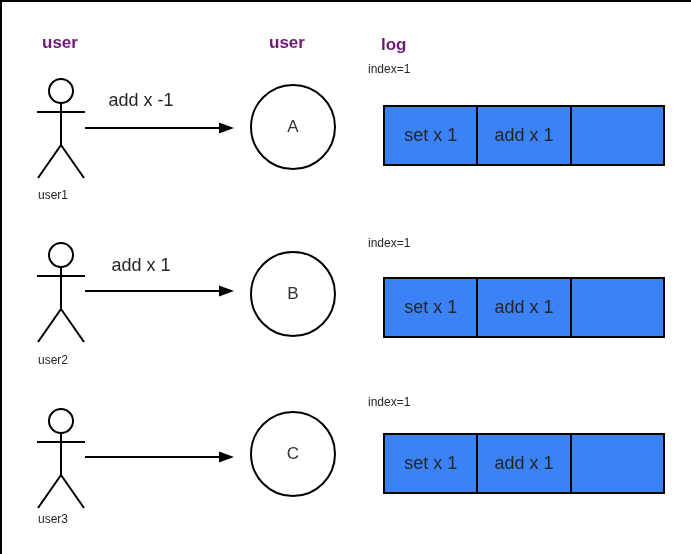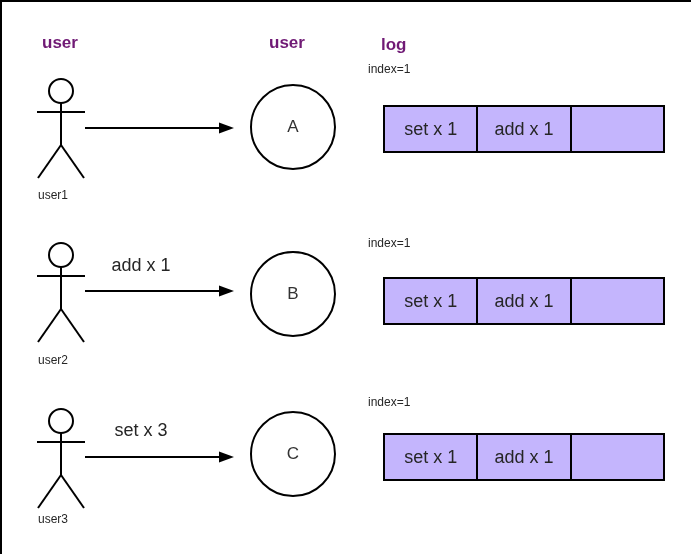--- a/index.html
+++ b/index.html
@@ -18,22 +18,22 @@
   .user-label{position:absolute;left:38px;top:var(--ulbl-top,126px);font-size:12px;white-space:nowrap;}
   .msg-label{position:absolute;left:66px;top:var(--msg-top,29px);width:150px;text-align:center;font-size:18px;white-space:nowrap;}
   .arrow{position:absolute;left:85px;top:var(--arrow-top,60px);}
   .node-circle{
     position:absolute;left:250px;top:var(--circ-top,22px);width:82px;height:82px;
     border:2px solid #000;border-radius:50%;background:#fff;
     display:flex;align-items:center;justify-content:center;font-size:17px;color:#333;
   }
   .index-label{position:absolute;left:368px;top:var(--idx-top,0px);font-size:12px;white-space:nowrap;}
   .log-table{
-    position:absolute;left:383px;top:var(--tbl-top,43px);width:282px;height:48px;
-    box-sizing:border-box;border:2px solid #000;display:flex;background:#c4b5fd;
+    position:absolute;left:383px;top:var(--tbl-top,43px);width:282px;height:61px;
+    box-sizing:border-box;border:2px solid #000;display:flex;background:#3b82f6;
   }
   .log-cell{
     flex:1;border-right:2px solid #000;display:flex;align-items:center;justify-content:center;
     font-size:18px;color:#262626;white-space:nowrap;
   }
   .log-cell:last-child{border-right:none;}
   svg{display:block;}
 </style>
 </head>
 <body>
@@ -47,20 +47,21 @@
 
 <div class="row" style="top:62px; --fig-top:16px; --ulbl-top:126px; --msg-top:28px; --arrow-top:60px; --circ-top:22px; --idx-top:0px; --tbl-top:43px;">
   <svg class="actor" width="50" height="101" viewBox="0 0 50 101" fill="none" stroke="#000" stroke-width="2">
     <circle cx="25" cy="13" r="12"></circle>
     <line x1="25" y1="25" x2="25" y2="67"></line>
     <line x1="1" y1="34" x2="49" y2="34"></line>
     <line x1="25" y1="67" x2="2" y2="100"></line>
     <line x1="25" y1="67" x2="48" y2="100"></line>
   </svg>
   <div class="user-label">user1</div>
+  <div class="msg-label">add x -1</div>
   <svg class="arrow" width="150" height="12" viewBox="0 0 150 12">
     <line x1="0" y1="6" x2="135" y2="6" stroke="#000" stroke-width="2"></line>
     <polygon points="134,0.5 149,6 134,11.5" fill="#000"></polygon>
   </svg>
   <div class="node-circle">
     <span>A</span>
   </div>
   <div class="index-label">index=1</div>
   <div class="log-table">
     <div class="log-cell">set x 1</div>
@@ -96,21 +97,20 @@
 
 <div class="row" style="top:391px; --fig-top:17px; --ulbl-top:121px; --msg-top:29px; --arrow-top:60px; --circ-top:20px; --idx-top:4px; --tbl-top:42px;">
   <svg class="actor" width="50" height="101" viewBox="0 0 50 101" fill="none" stroke="#000" stroke-width="2">
     <circle cx="25" cy="13" r="12"></circle>
     <line x1="25" y1="25" x2="25" y2="67"></line>
     <line x1="1" y1="34" x2="49" y2="34"></line>
     <line x1="25" y1="67" x2="2" y2="100"></line>
     <line x1="25" y1="67" x2="48" y2="100"></line>
   </svg>
   <div class="user-label">user3</div>
-  <div class="msg-label">set x 3</div>
   <svg class="arrow" width="150" height="12" viewBox="0 0 150 12">
     <line x1="0" y1="6" x2="135" y2="6" stroke="#000" stroke-width="2"></line>
     <polygon points="134,0.5 149,6 134,11.5" fill="#000"></polygon>
   </svg>
   <div class="node-circle">
     <span>C</span>
   </div>
   <div class="index-label">index=1</div>
   <div class="log-table">
     <div class="log-cell">set x 1</div>

